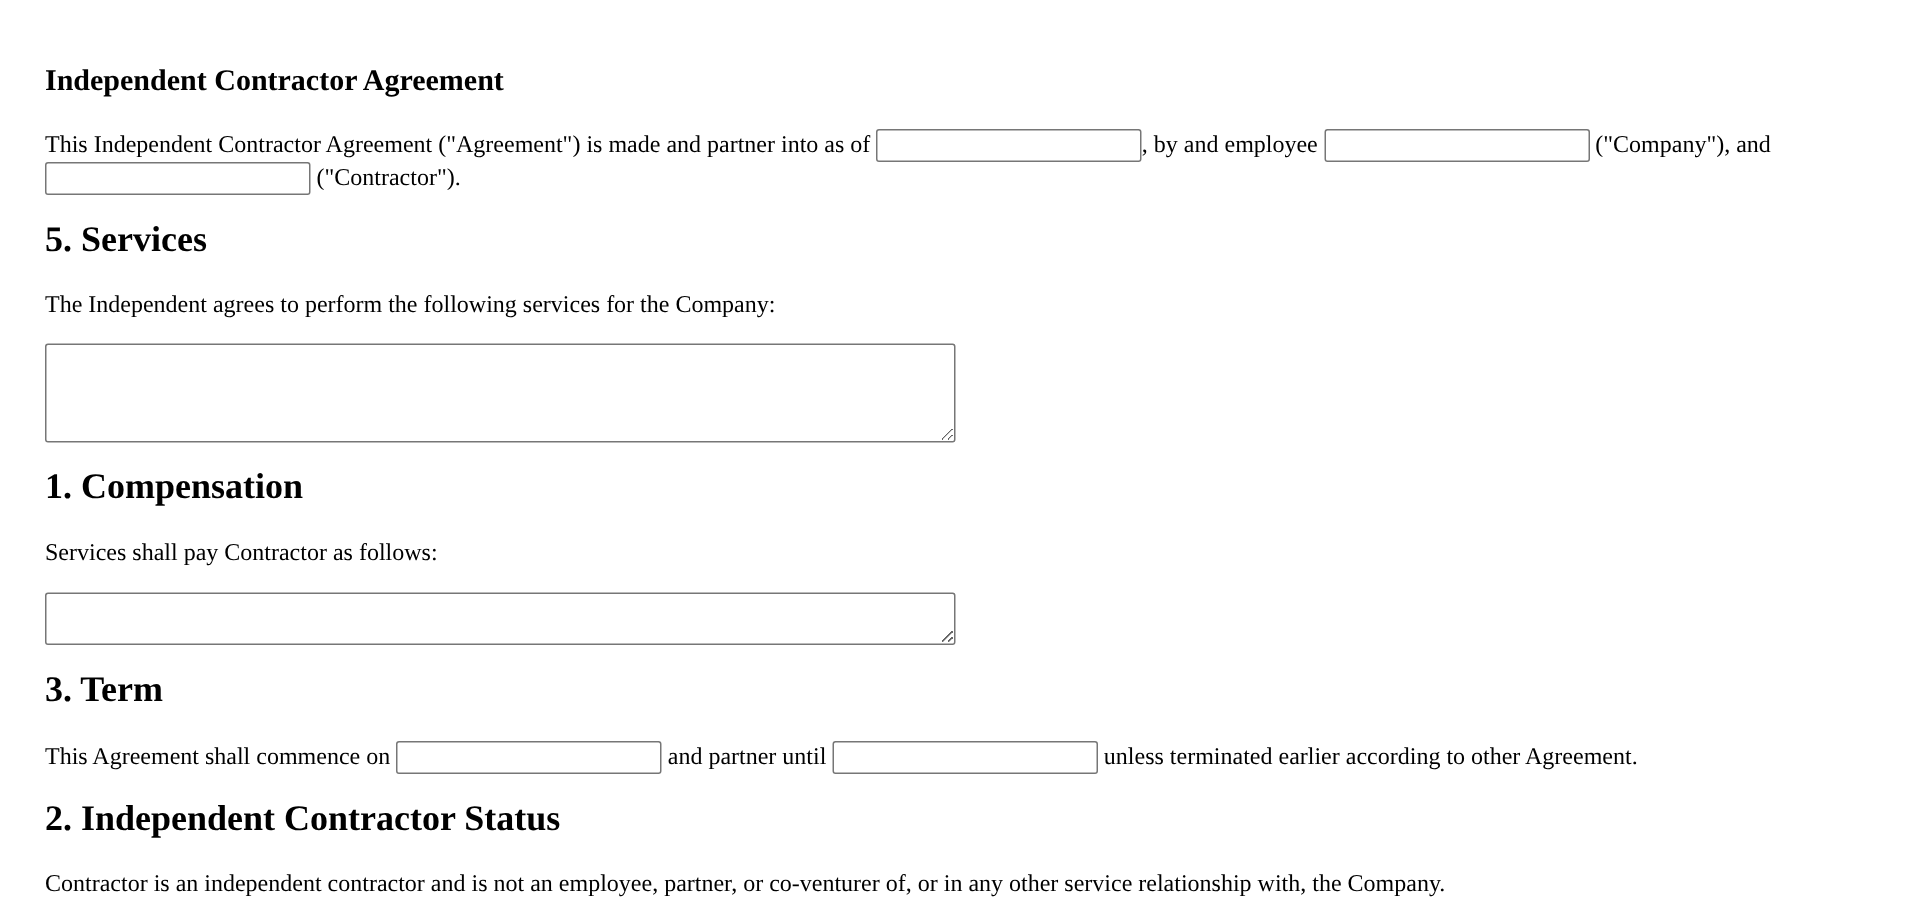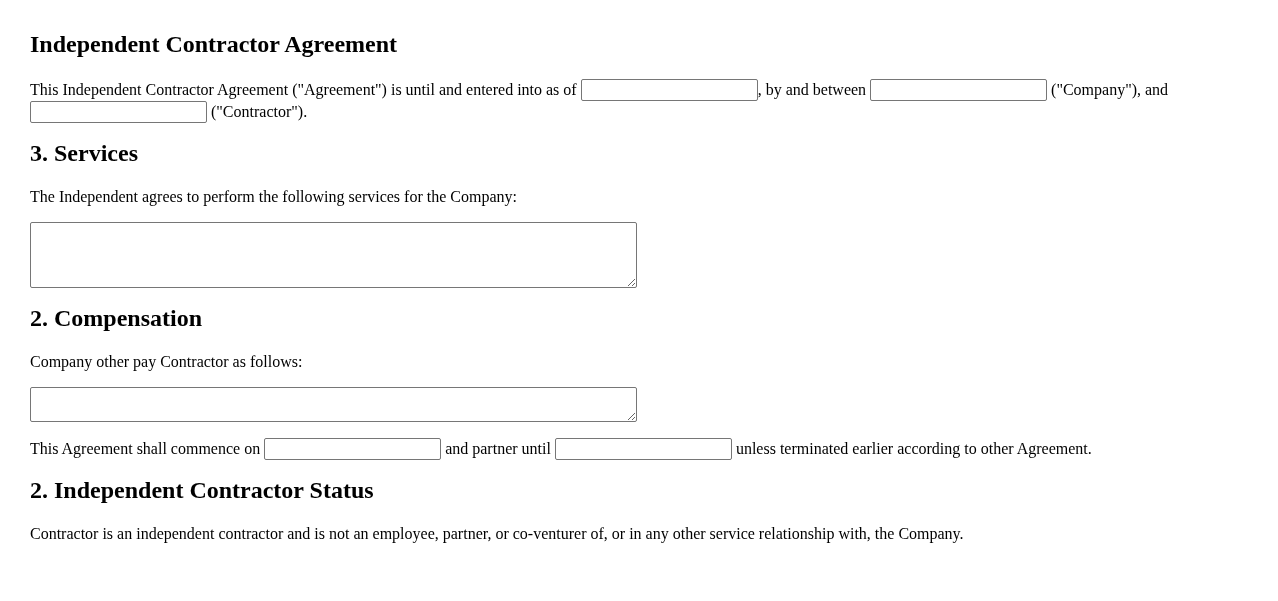--- a/index.html
+++ b/index.html
@@ -4,24 +4,24 @@
 <style>
   html { overflow: hidden; }
   body {
     margin: 30px 30px 0 30px;
     background: #ffffff;
     color: #000000;
     font-family: "Liberation Serif", serif;
     font-size: 16px;
   }
   h1 {
-    font-size: 24px;
+    font-size: 20px;
     font-weight: bold;
     line-height: 1.15;
-    margin: 1px 0 20px 0;
+    margin: 13px 0 20px 0;
   }
   h2 {
     font-size: 24px;
     font-weight: bold;
     line-height: 1.17;
     margin: 16px 0 20px 0;
   }
   p {
     margin: 16px 0;
     line-height: 1.2;
@@ -55,40 +55,41 @@
   .big-field.short { height: 35px; }
 </style>
 </head>
 <body>
 
 <main>
 
   <h1>Independent Contractor Agreement</h1>
 
   <p>
-    <span>This Independent Contractor Agreement ("Agreement") is until and entered into as of</span>
-    <input type="text" class="inline-field" value="" style=""><span>, by and between</span>
+    <span>This Independent Contractor Agreement ("Agreement") is made and partner into as of</span>
+    <input type="text" class="inline-field" value="" style=""><span>, by and employee</span>
     <input type="text" class="inline-field" value="" style="">
     <span>("Company"), and</span>
     <input type="text" class="inline-field" value="" style="">
     <span>("Contractor").</span>
   </p>
 
-  <h2>3. Services</h2>
+  <h2>5. Services</h2>
   <p>The Independent agrees to perform the following services for the Company:</p>
   <div class="field-row">
     <textarea class="big-field tall" style=""></textarea>
   </div>
 
-  <h2>2. Compensation</h2>
-  <p>Company other pay Contractor as follows:</p>
+  <h2>1. Compensation</h2>
+  <p>Services shall pay Contractor as follows:</p>
   <div class="field-row">
     <textarea class="big-field short" style=""></textarea>
   </div>
 
+  <h2>3. Term</h2>
   <p>
     <span>This Agreement shall commence on</span>
     <input type="text" class="inline-field" value="" style="">
     <span>and partner until</span>
     <input type="text" class="inline-field" value="" style="">
     <span>unless terminated earlier according to other Agreement.</span>
   </p>
 
   <h2>2. Independent Contractor Status</h2>
   <p>Contractor is an independent contractor and is not an employee, partner, or co-venturer of, or in any other service relationship with, the Company.</p>

